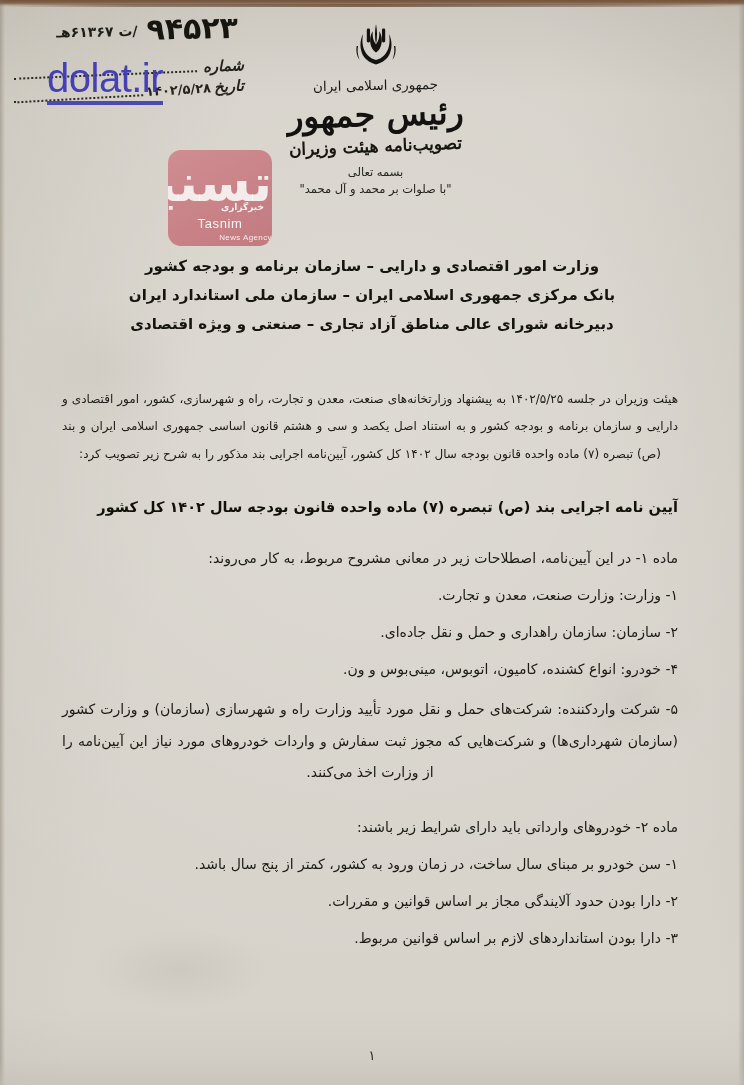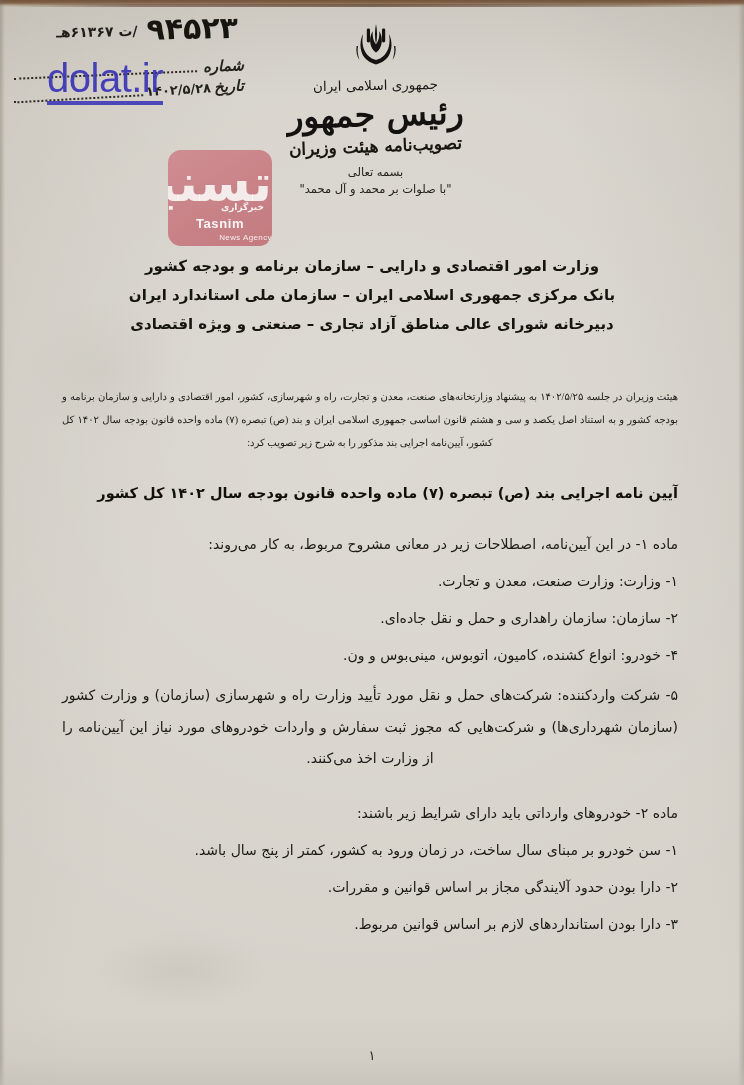--- a/index.html
+++ b/index.html
@@ -237,21 +237,21 @@
     font-weight: bold;
   }
   .tasnim-en {
     position: absolute;
     bottom: 15px;
     left: 0; right: 0;
     text-align: center;
     direction: ltr;
     font-family: "Liberation Sans", sans-serif;
     font-size: 13px;
-    font-weight: 700;
+    font-weight: 400;
     color: rgba(255,255,255,0.97);
     letter-spacing: 0.6px;
   }
   .tasnim-en-sub {
     position: absolute;
     bottom: 4px;
     left: 0; right: 0;
     text-align: right;
     direction: ltr;
     font-family: "Liberation Sans", sans-serif;
@@ -276,27 +276,26 @@
   }
 
   
   .doc-body {
     position: absolute;
     top: 386px;
     left: 62px;
     right: 66px;
   }
   .para-preamble {
-    font-size: 10px;
+    font-size: 12px;
     line-height: 2.28;
     text-align: justify;
     text-align-last: center;
     color: #1b1a15;
     letter-spacing: 0.1px;
-    font-family: Liberation Serif, serif;
   }
   .decree-title {
     margin-top: 26px;
     font-size: 14.5px;
     font-weight: 700;
     color: #121109;
     text-align: right;
     line-height: 1.8;
   }
   .article-head {

